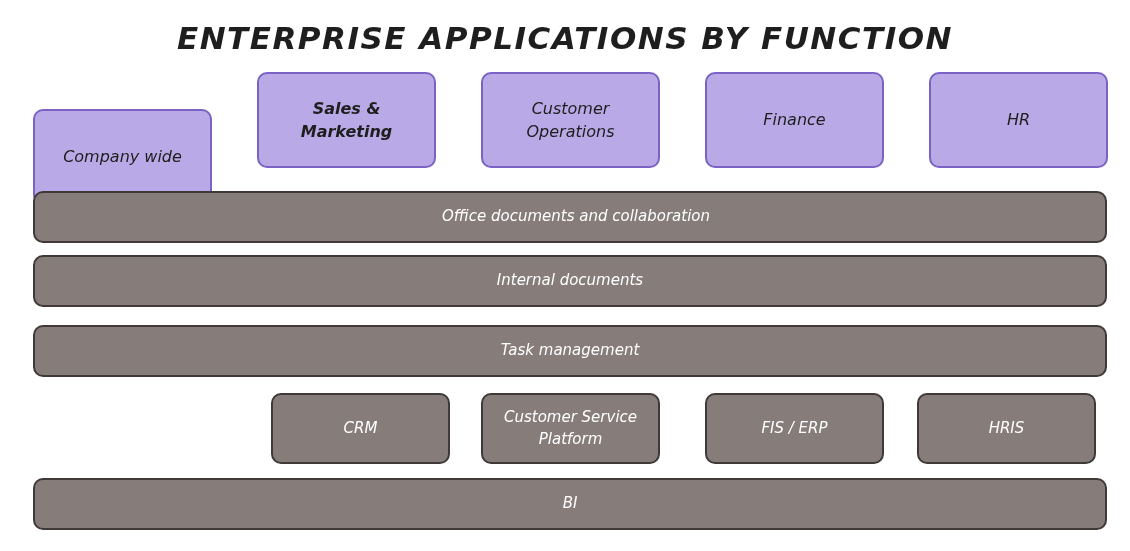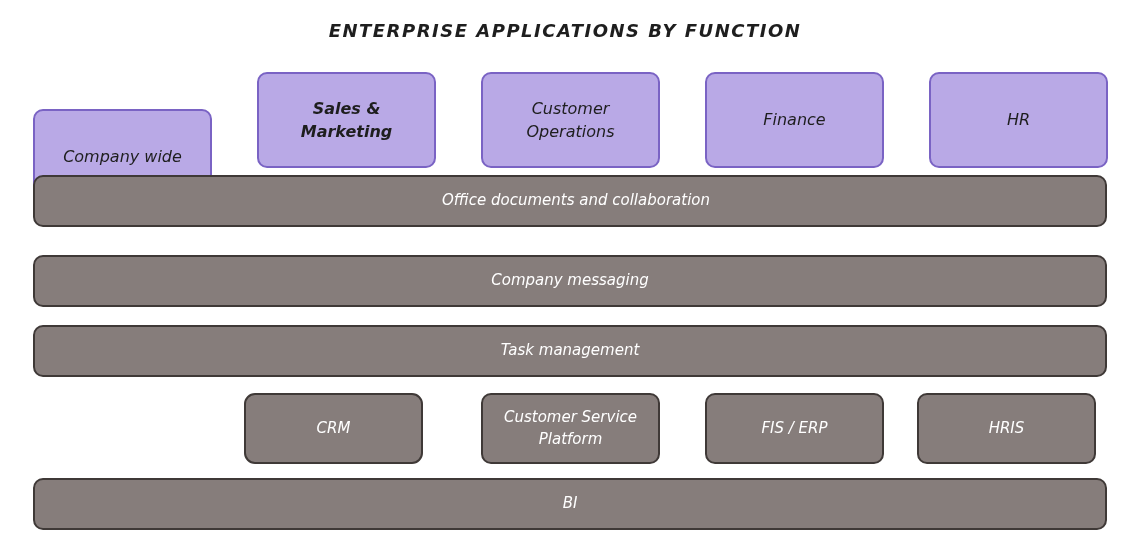--- a/index.html
+++ b/index.html
@@ -15,21 +15,21 @@
     width: 1130px;
     height: 551px;
     background: #ffffff;
   }
   .title {
     position: absolute;
     top: 20px;
     left: 0;
     width: 1130px;
     text-align: center;
-    font-size: 18px;
+    font-size: 31px;
     font-weight: 700;
     letter-spacing: 1.5px;
     color: #1e1e1e;
     font-style: italic;
   }
   .box {
     position: absolute;
     display: flex;
     align-items: center;
     justify-content: center;
@@ -86,31 +86,31 @@
   <div class="box func" style="left:481px;">
     <span>Customer Operations</span>
   </div>
   <div class="box func" style="left:705px;">
     <span>Finance</span>
   </div>
   <div class="box func" style="left:929px;text-align:right;">
     <span>HR</span>
   </div>
 
-  <div class="box layer" style="top:175px;padding-left:12px;">
+  <div class="box layer" style="top:191px;padding-left:12px;">
     <span>Office documents and collaboration</span>
   </div>
   <div class="box layer" style="top:255px;">
-    <span>Company messaging</span>
+    <span>Internal documents</span>
   </div>
   <div class="box layer" style="top:325px;">
     <span>Task management</span>
   </div>
 
-  <div class="box app" style="left:244px;border-radius:11px;">
+  <div class="box app" style="left:271px;">
     <span>CRM</span>
   </div>
   <div class="box app" style="left:481px;">
     <span>Customer Service Platform</span>
   </div>
   <div class="box app" style="left:705px;">
     <span>FIS / ERP</span>
   </div>
   <div class="box app" style="left:917px;font-style:italic;">
     <span>HRIS</span>

